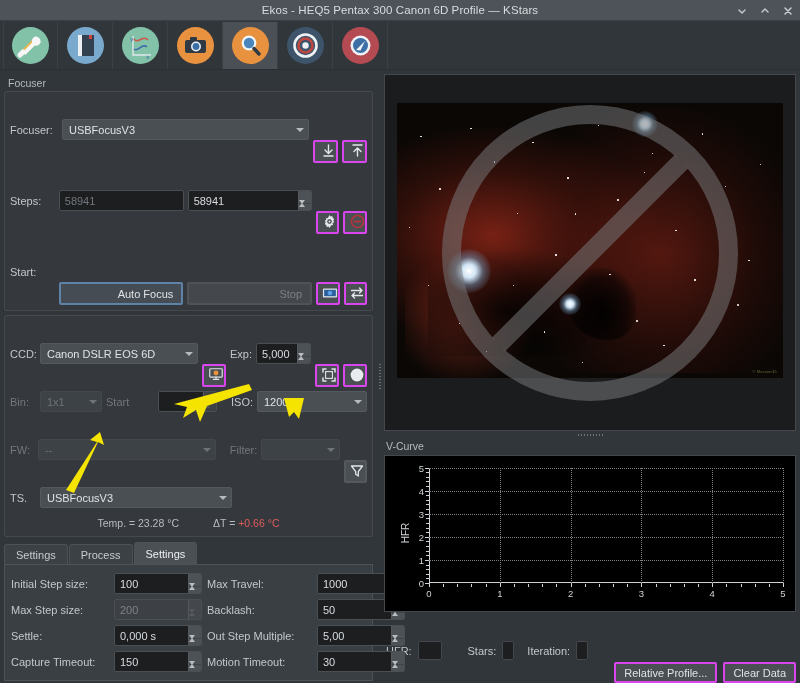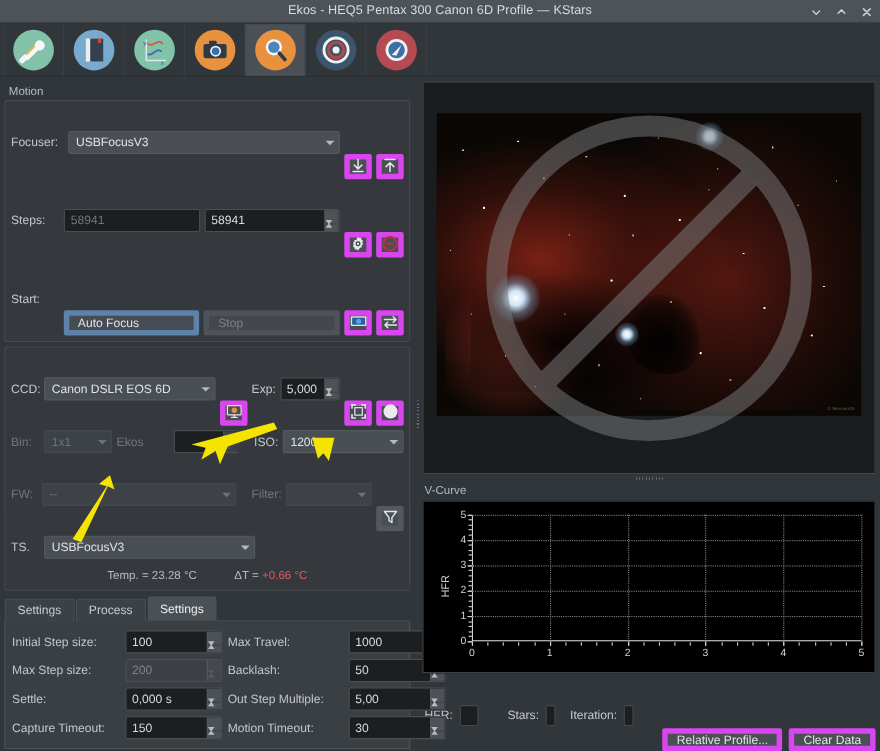--- a/index.html
+++ b/index.html
@@ -107,22 +107,22 @@
   .spin.grey { background: #3d4146; }
   .spin.grey .val { color: #7d8388; }
   .spin .btns { width: 13px; display: flex; flex-direction: column; background: #4d5257; border-left: 1px solid #55595e; }
   .spin .btns .up { border-bottom: 1px solid #3f4449; }
   .tri-up { width:0;height:0;border-left:3px solid transparent;border-right:3px solid transparent;border-bottom:4px solid #b9bdc0; }
   .tri-dn { width:0;height:0;border-left:3px solid transparent;border-right:3px solid transparent;border-top:4px solid #b9bdc0; }
   .spin.grey .tri-up { border-bottom-color:#5d6267; }
   .spin.grey .tri-dn { border-top-color:#5d6267; }
 
   .btn {
-    height: 23px; background: #4a4f54; border: 5px solid #d946ef; border-radius: 2px;
-    display: flex; align-items: center; justify-content: flex-start;
+    height: 23px; background: #4a4f54; border: 2px solid #d946ef; border-radius: 2px;
+    display: flex; align-items: center; justify-content: flex-end;
     font-size: 11px; color: #dfe3e6; padding: 0 8px; white-space: nowrap; margin-top: 44px;
   }
   .btn.primary { border-color: #5e82a8; background: #464c53; }
   .btn.disabled { color: #7b8186; background: #44484d; border-color: #4e5358; }
   .btn.square { width: 25px; height: 23px; padding: 0; }
 
   .temp-row { display: flex; justify-content: center; gap: 34px; padding: 5px 0 2px 0; font-size: 10.5px; color: #b8bcbf; }
   .hot { color: #e05a5a; }
 
   
@@ -301,21 +301,21 @@
       </svg>
     </div>
   </div>
 </div>
 
 <div class="main">
 
   <div class="left-pane">
 
     <div class="group">
-      <div class="group-title">Motion</div>
+      <div class="group-title">Focuser</div>
       <div class="group-body">
 
         <div class="row">
           <span class="lbl" style="width:48px">Focuser:</span>
           <div class="combo" style="flex:1">
             <span>USBFocusV3</span>
             <span class="arrow"></span>
           </div>
           <div class="btn square">
             <span>
@@ -435,21 +435,21 @@
             </span>
           </div>
         </div>
 
         <div class="row">
           <span class="lbl dim" style="width:26px">Bin:</span>
           <div class="combo disabled" style="width:62px">
             <span>1x1</span>
             <span class="arrow"></span>
           </div>
-          <span class="lbl dim">Ekos</span>
+          <span class="lbl dim">Start</span>
           <div class="spin" style="width:59px;margin-left:auto">
             <span class="val"></span>
             <span class="btns" style="background:#3d4146">
               <span class="up"><i class="tri-up" style="border-bottom-color:#4f5459"></i></span>
                 <span class="dn"><i class="tri-dn" style="border-top-color:#4f5459"></i></span>
             </span>
           </div>
           <span class="lbl" style="margin-left:10px">ISO:</span>
           <div class="combo" style="width:110px">
             <span>1200</span>

